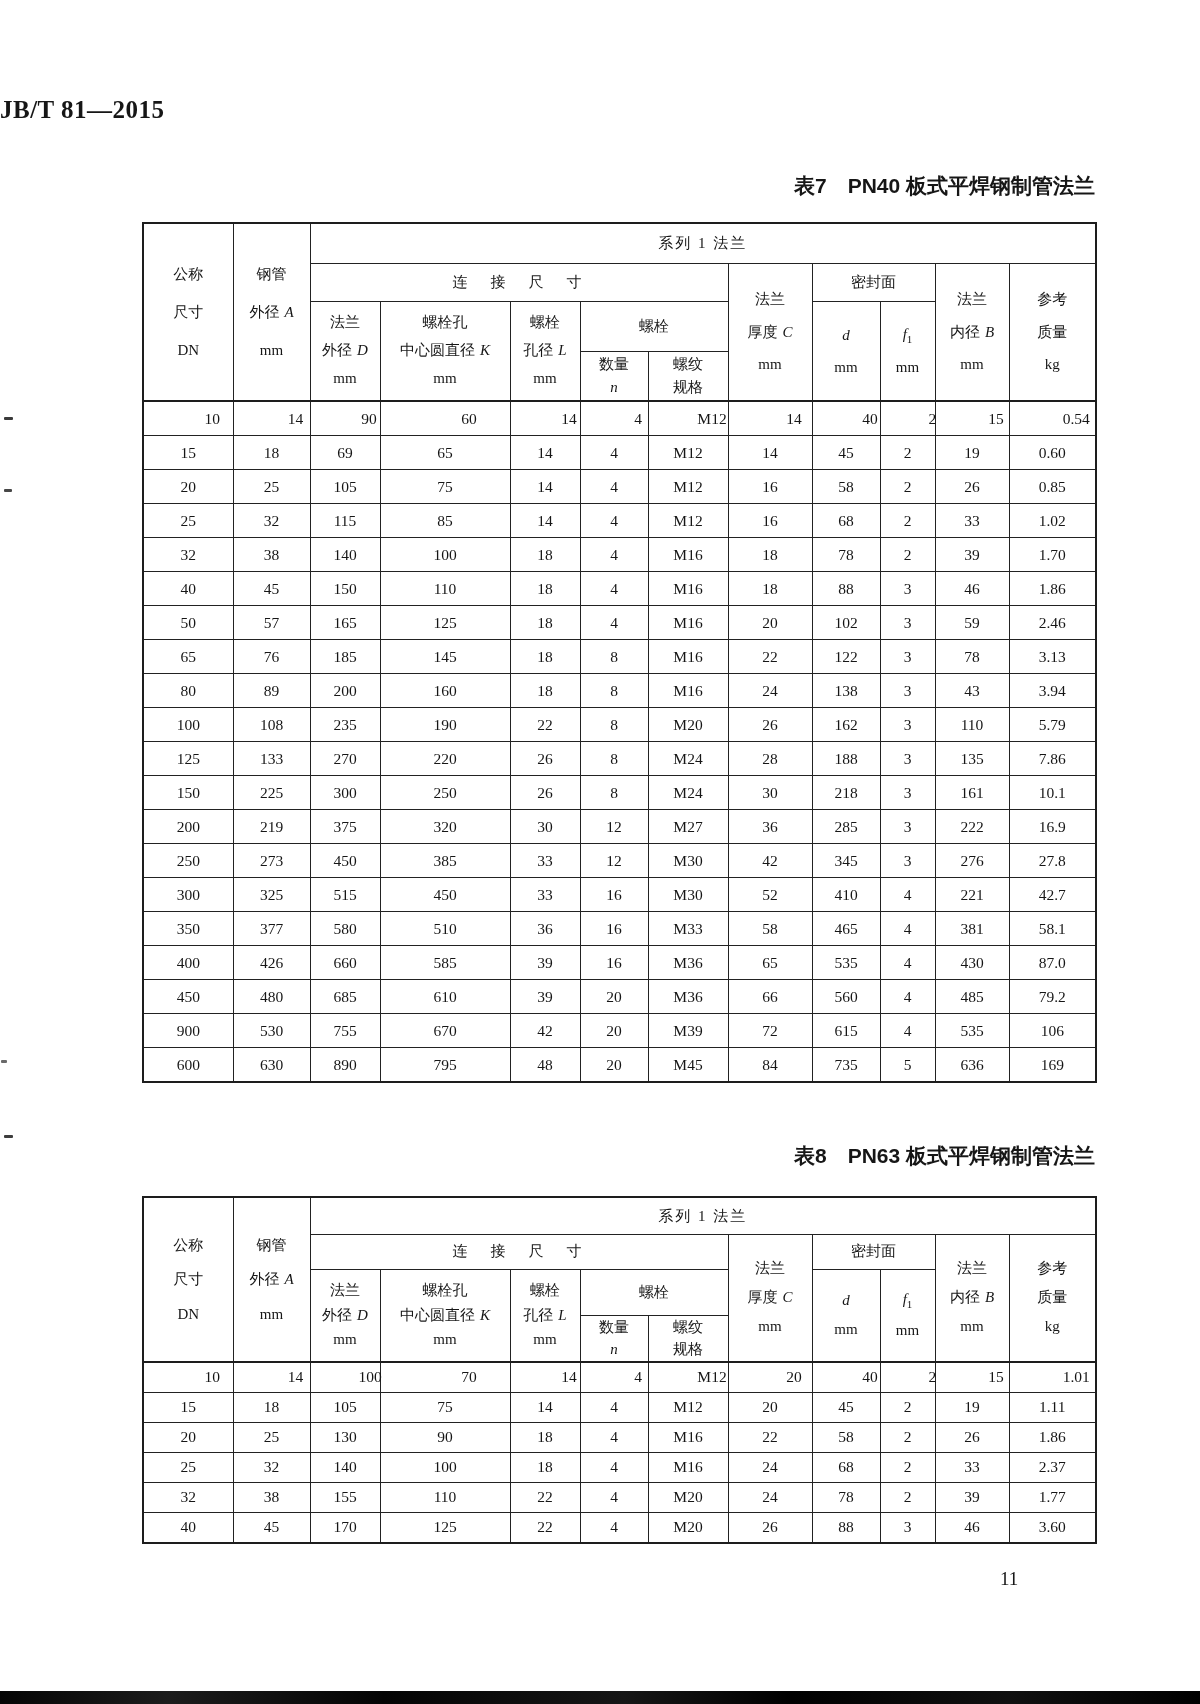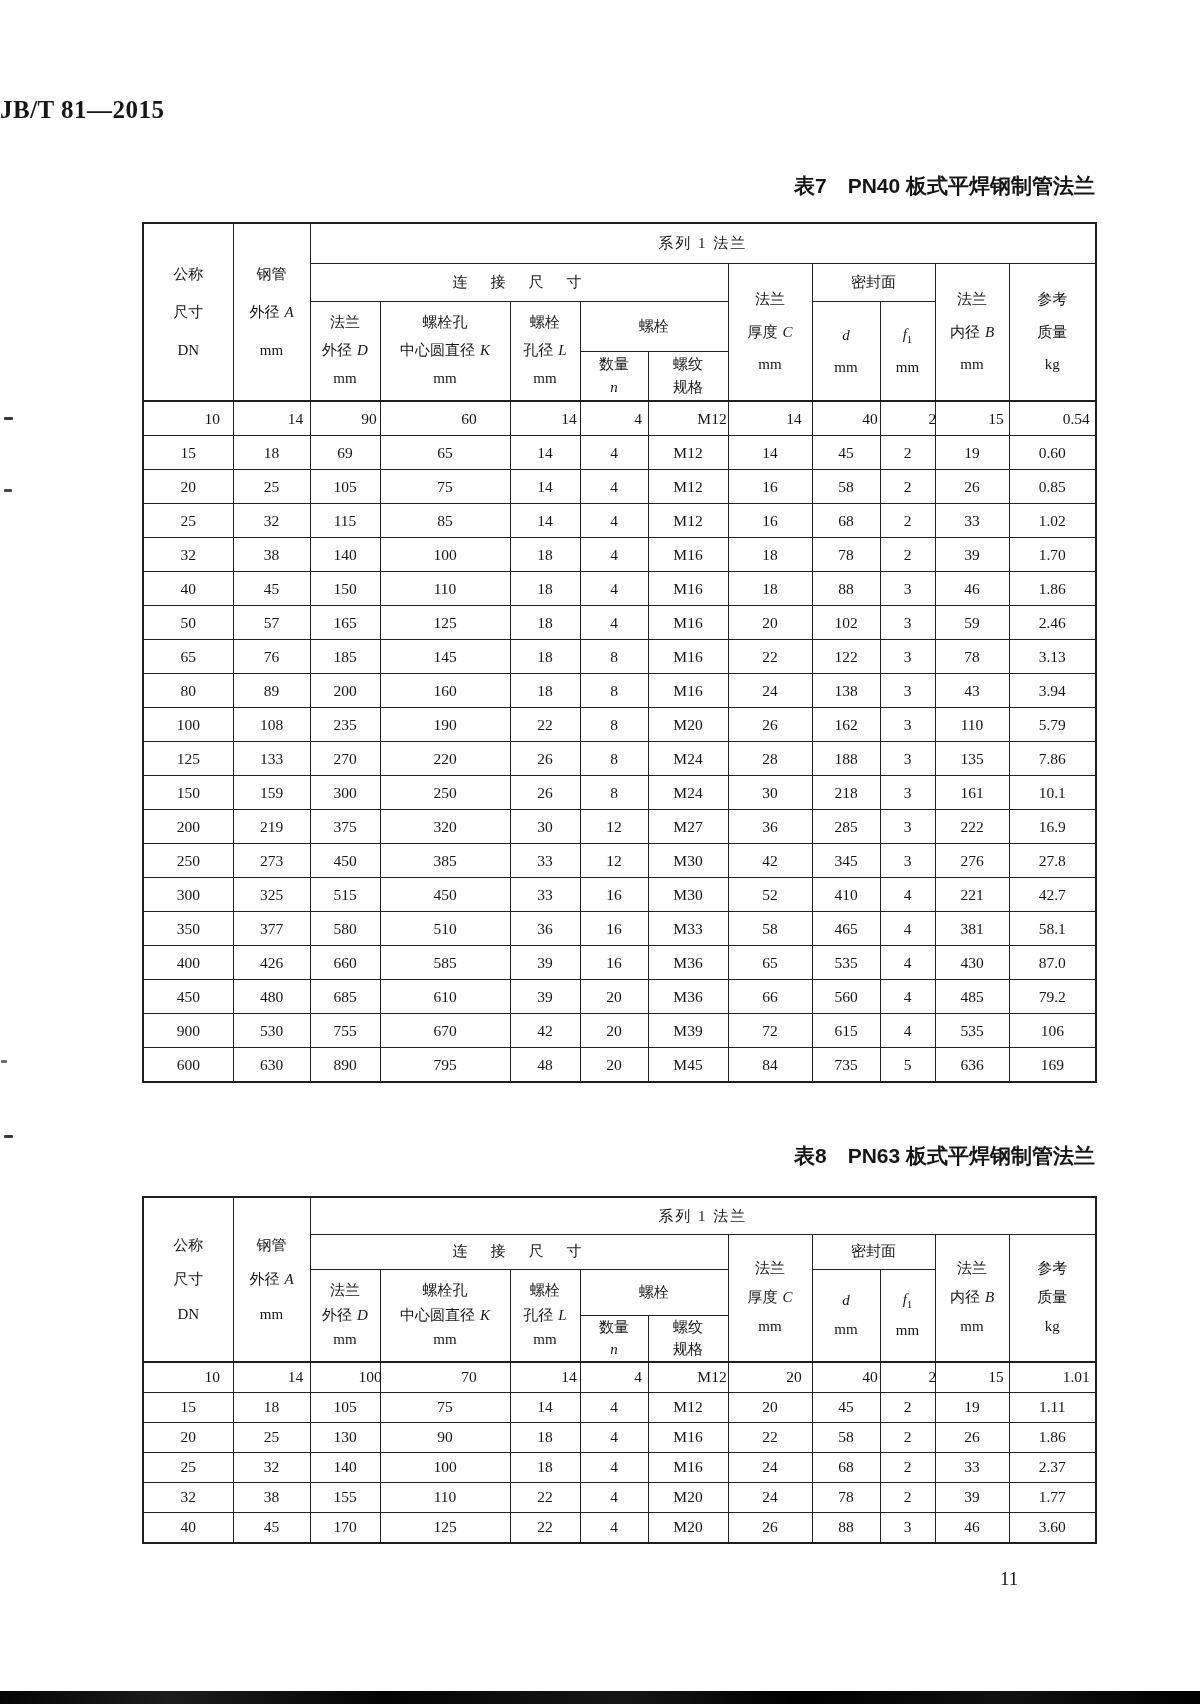--- a/index.html
+++ b/index.html
@@ -314,21 +314,21 @@
         <td>8</td>
         <td>M24</td>
         <td>28</td>
         <td>188</td>
         <td>3</td>
         <td>135</td>
         <td>7.86</td>
       </tr>
       <tr>
         <td>150</td>
-        <td>159</td>
+        <td>225</td>
         <td>300</td>
         <td>250</td>
         <td>26</td>
         <td>8</td>
         <td>M24</td>
         <td>30</td>
         <td>218</td>
         <td>3</td>
         <td>161</td>
         <td>10.1</td>

